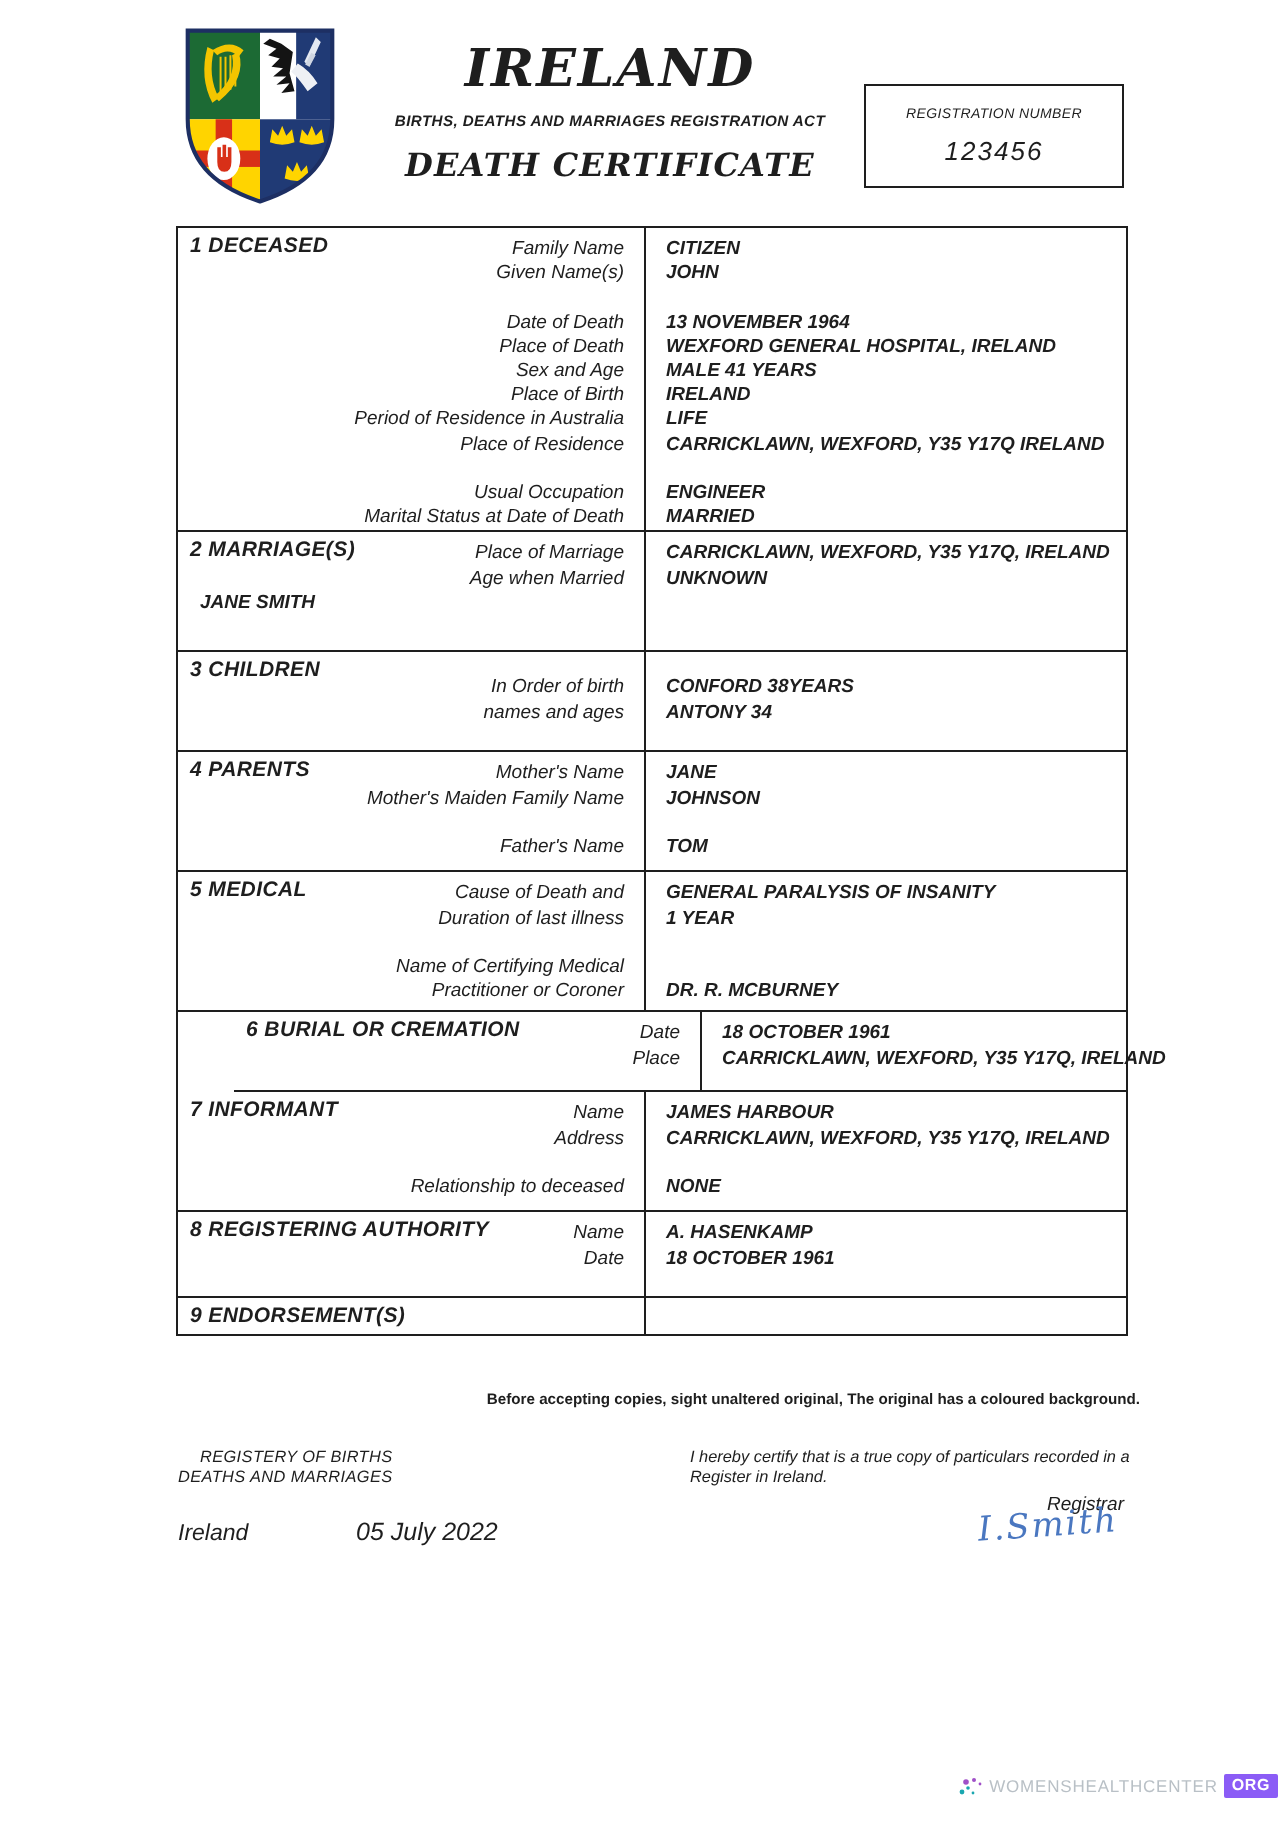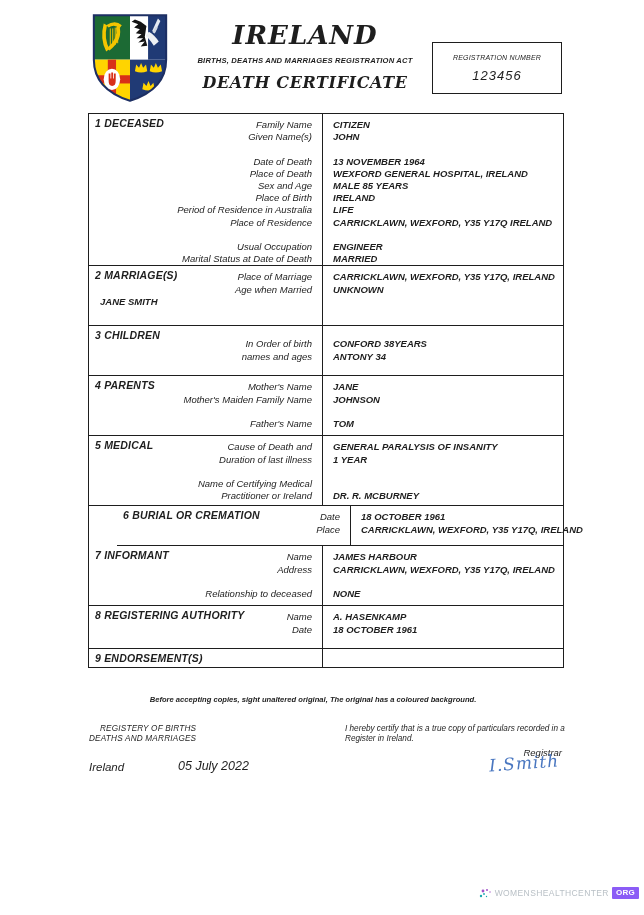--- a/index.html
+++ b/index.html
@@ -27,22 +27,22 @@
   .section:last-child{border-bottom:none;}
   .section::after{content:"";position:absolute;left:233px;top:0;bottom:0;width:1.2px;background:#1e1e1e;}
   .sec-head{position:absolute;left:6px;top:3px;font-size:10.5px;font-weight:bold;font-style:italic;
             letter-spacing:.2px;white-space:nowrap;}
   .pairs{box-sizing:border-box;}
   .pair{display:grid;grid-template-columns:233px 1fr;line-height:12.2px;font-size:9.5px;}
   .pl{text-align:right;padding-right:10px;font-style:italic;min-height:12.2px;white-space:nowrap;}
   .pv{padding-left:11px;font-weight:bold;font-style:italic;min-height:12.2px;white-space:nowrap;}
 
   
-  .note{position:absolute;left:76px;top:695px;width:474px;text-align:center;
-        font-size:7.6px;font-weight:bold;font-style:italic;}
+  .note{position:absolute;left:96px;top:695px;width:474px;text-align:right;
+        font-size:7.6px;font-weight:bold;}
   .registry{position:absolute;left:89px;top:724px;font-size:8.2px;line-height:10px;
             font-style:italic;letter-spacing:.2px;text-align:right;}
   .certify{position:absolute;left:345px;top:724px;width:225px;font-size:8.2px;line-height:10px;font-style:italic;}
   .registrar{position:absolute;left:432px;top:747px;width:130px;text-align:right;font-size:9.5px;font-style:italic;}
   .country{position:absolute;left:89px;top:761px;font-size:11.5px;font-style:italic;}
   .fdate{position:absolute;left:178px;top:759px;font-size:12.5px;font-style:italic;}
   .signature{position:absolute;left:476px;top:753px;width:96px;text-align:center;
              font-family:"DejaVu Serif",serif;font-style:italic;font-size:17px;
              color:#4a77c0;transform:rotate(-4deg);letter-spacing:1px;}
 
@@ -125,21 +125,21 @@
           <div class="pair">
             <div class="pl">Date of Death</div>
             <div class="pv">13 NOVEMBER 1964</div>
           </div>
           <div class="pair">
             <div class="pl">Place of Death</div>
             <div class="pv">WEXFORD GENERAL HOSPITAL, IRELAND</div>
           </div>
           <div class="pair">
             <div class="pl">Sex and Age</div>
-            <div class="pv">MALE 85 YEARS</div>
+            <div class="pv">MALE 41 YEARS</div>
           </div>
           <div class="pair">
             <div class="pl">Place of Birth</div>
             <div class="pv">IRELAND</div>
           </div>
           <div class="pair">
             <div class="pl">Period of Residence in Australia</div>
             <div class="pv">LIFE</div>
           </div>
           <div class="pair">
@@ -223,21 +223,21 @@
           </div>
           <div class="pair">
             <div class="pl"></div>
             <div class="pv"></div>
           </div>
           <div class="pair">
             <div class="pl">Name of Certifying Medical</div>
             <div class="pv"></div>
           </div>
           <div class="pair">
-            <div class="pl">Practitioner or Ireland</div>
+            <div class="pl">Practitioner or Coroner</div>
             <div class="pv">DR. R. MCBURNEY</div>
           </div>
         </div>
       </div>
       <div class="section" style="min-height: 40px; margin-left: 28px;">
         <div class="sec-head">6 BURIAL OR CREMATION</div>
         <div class="pairs" style="padding-top: 5px;">
           <div class="pair">
             <div class="pl">Date</div>
             <div class="pv">18 OCTOBER 1961</div>

